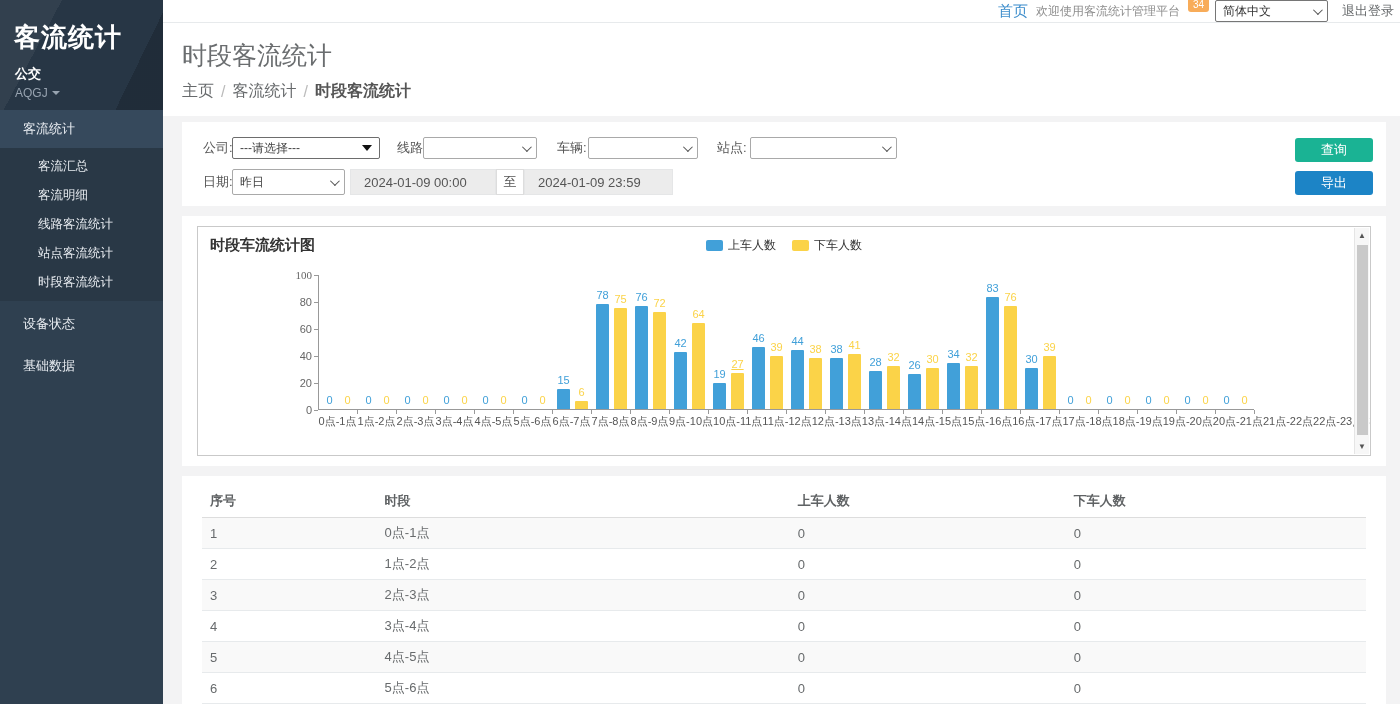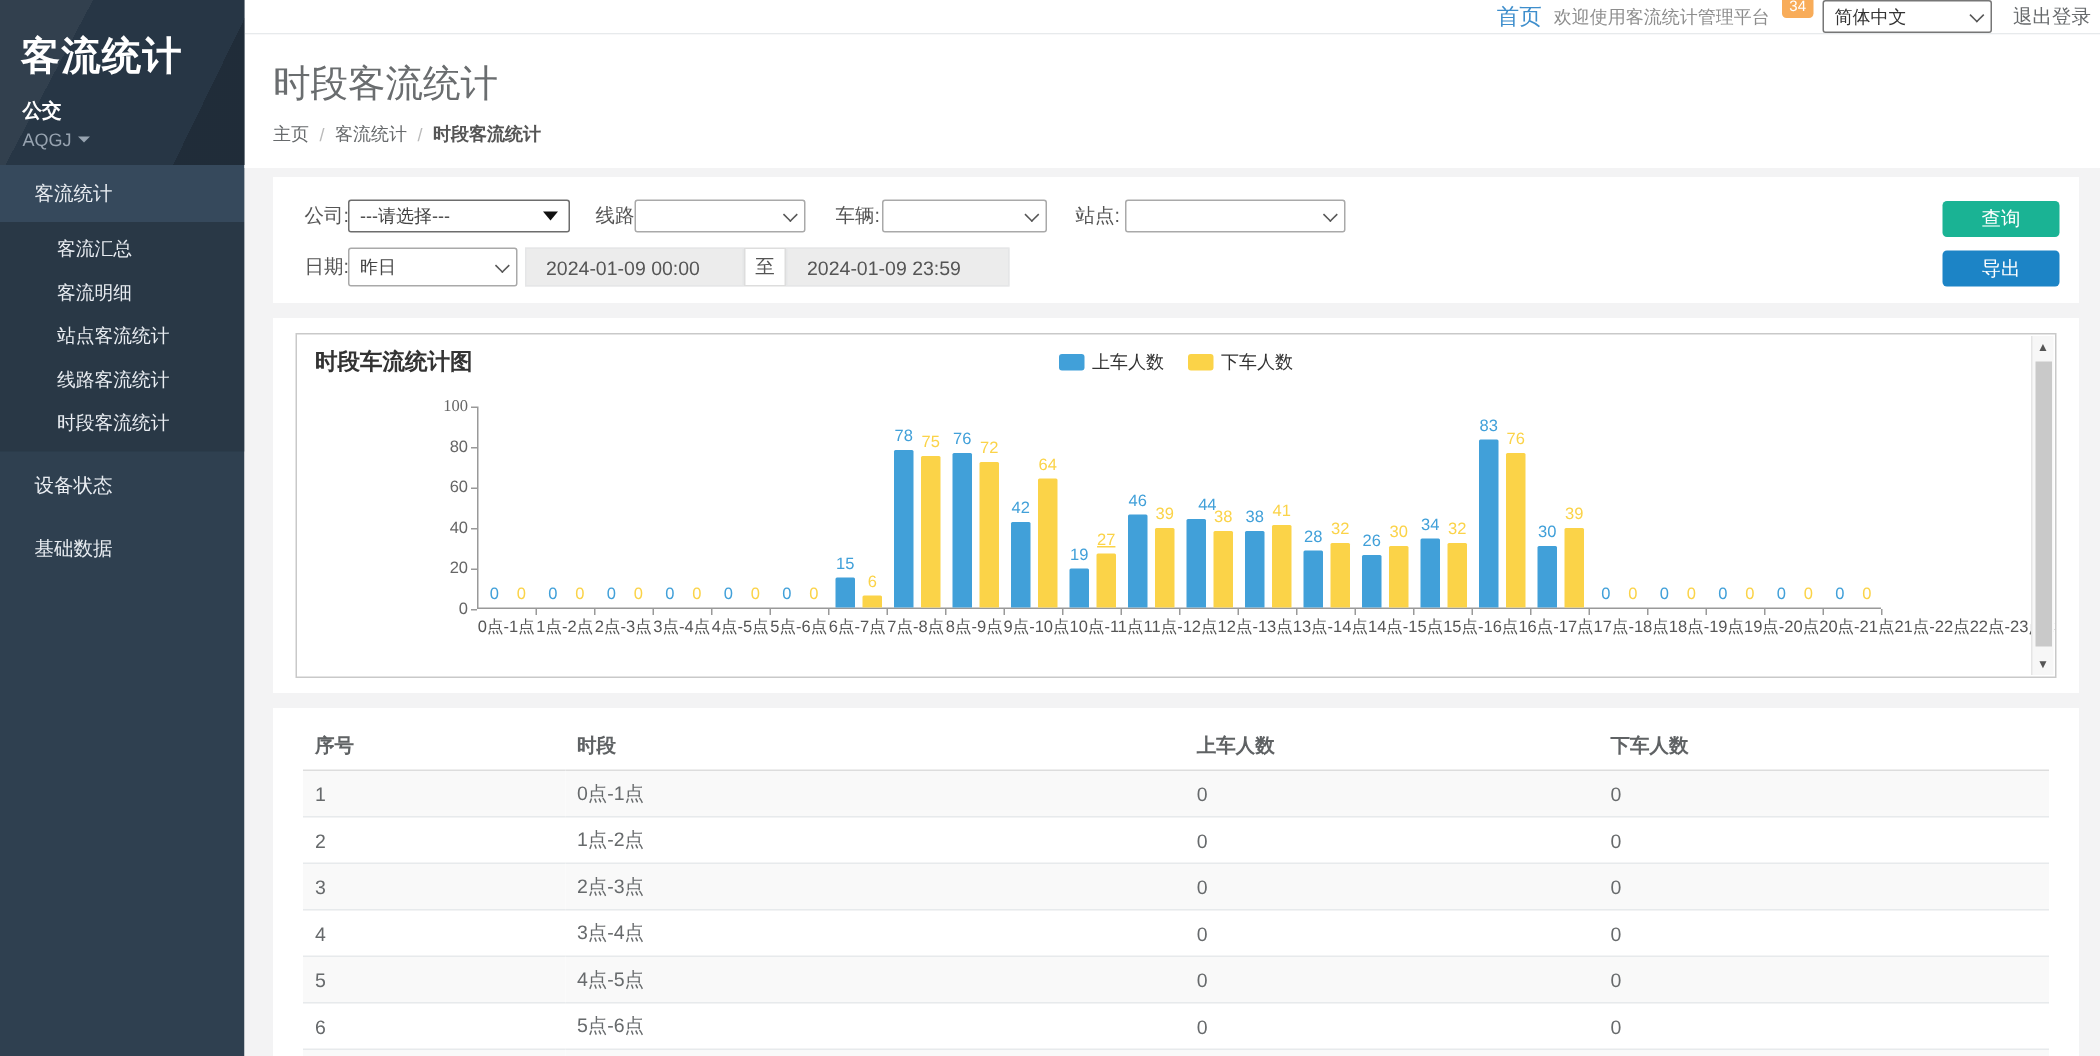--- a/index.html
+++ b/index.html
@@ -30,21 +30,21 @@
   .topbar { height:40px; background:#fff; border-bottom:1px solid #e7eaec; display:flex; align-items:center; justify-content:flex-end; padding-right:4px; }
   .home-link { font-size:15px; color:#3e8ecc; margin-right:8px; cursor:pointer; }
   .welcome { font-size:12px; color:#8d8d8d; margin-right:8px; }
   .badge { background:#f8ac59; color:#fff; font-size:10px; padding:2px 5px; border-radius:3px; transform:translateY(-7px); margin-right:6px; }
   .lang-select { width:113px; height:22px; border:1px solid #767676; border-radius:2px; background:#fff; display:flex; align-items:center; justify-content:space-between; padding:0 7px; font-size:12px; color:#333; cursor:pointer; }
   .chev { width:7px; height:7px; border-right:1.5px solid #555; border-bottom:1.5px solid #555; transform:rotate(45deg) translateY(-2px); display:inline-block; }
   .logout { font-size:13px; color:#676a6c; margin:0 2px 0 14px; cursor:pointer; white-space:nowrap; }
 
   .page-head { background:#fff; padding:16px 0 14px 19px; }
   .page-title { font-size:25px; font-weight:400; color:#6a6d6f; }
-  .breadcrumb { margin-top:9px; font-size:12px; color:#676a6c; display:flex; gap:7px; align-items:center;text-align:center; }
+  .breadcrumb { margin-top:9px; font-size:16px; color:#676a6c; display:flex; gap:7px; align-items:center;text-align:center; }
   .breadcrumb .sep { color:#bbb; }
   .breadcrumb .active { font-weight:bold; color:#555; }
 
   .content { padding:6px 14px 0 19px; }
   .card { background:#fff; }
 
   
   .filter-card { position:relative; height:84px; margin-bottom:10px; }
   .flabel { position:absolute; font-size:13px; color:#555; line-height:22px; }
   .sel { position:absolute; height:22px; border:1px solid #a9a9a9; border-radius:2px; background:#fff; display:flex; align-items:center; justify-content:space-between; padding:0 7px; font-size:12px; color:#444; cursor:pointer; }
@@ -96,22 +96,22 @@
       <div class="org-name">公交</div>
       <div class="org-code">
         <span>AQGJ</span>
         <span class="caret-down"></span>
       </div>
     </div>
     <div class="nav-section open">客流统计</div>
     <div class="submenu">
         <div class="submenu-item">客流汇总</div>
         <div class="submenu-item">客流明细</div>
+        <div class="submenu-item">线路客流统计</div>
         <div class="submenu-item">站点客流统计</div>
-        <div class="submenu-item">线路客流统计</div>
         <div class="submenu-item">时段客流统计</div>
       </div>
     <div class="nav-gap"></div>
     <div class="nav-section">设备状态</div>
     <div class="nav-gap"></div>
     <div class="nav-section">基础数据</div>
   </div>
 
   <div class="main">
 
@@ -304,21 +304,21 @@
                   <div class="bval" style="color: rgb(65, 160, 217); bottom: 65px;">46</div>
                 </div>
                 <div class="bcol">
                   <div class="bar" style="height: 53px; background: rgb(251, 211, 72);"></div>
                   <div class="bval" style="color: rgb(251, 211, 72); bottom: 56px;">39</div>
                 </div>
               </div>
               <div class="cat">
                 <div class="bcol">
                   <div class="bar" style="height: 59px; background: rgb(65, 160, 217);"></div>
-                  <div class="bval" style="color: rgb(65, 160, 217); bottom: 62px; text-align: right;">44</div>
+                  <div class="bval" style="color: rgb(65, 160, 217); bottom: 62px;">44</div>
                 </div>
                 <div class="bcol">
                   <div class="bar" style="height: 51px; background: rgb(251, 211, 72);"></div>
                   <div class="bval" style="color: rgb(251, 211, 72); bottom: 54px;">38</div>
                 </div>
               </div>
               <div class="cat">
                 <div class="bcol">
                   <div class="bar" style="height: 51px; background: rgb(65, 160, 217);"></div>
                   <div class="bval" style="color: rgb(65, 160, 217); bottom: 54px;">38</div>

